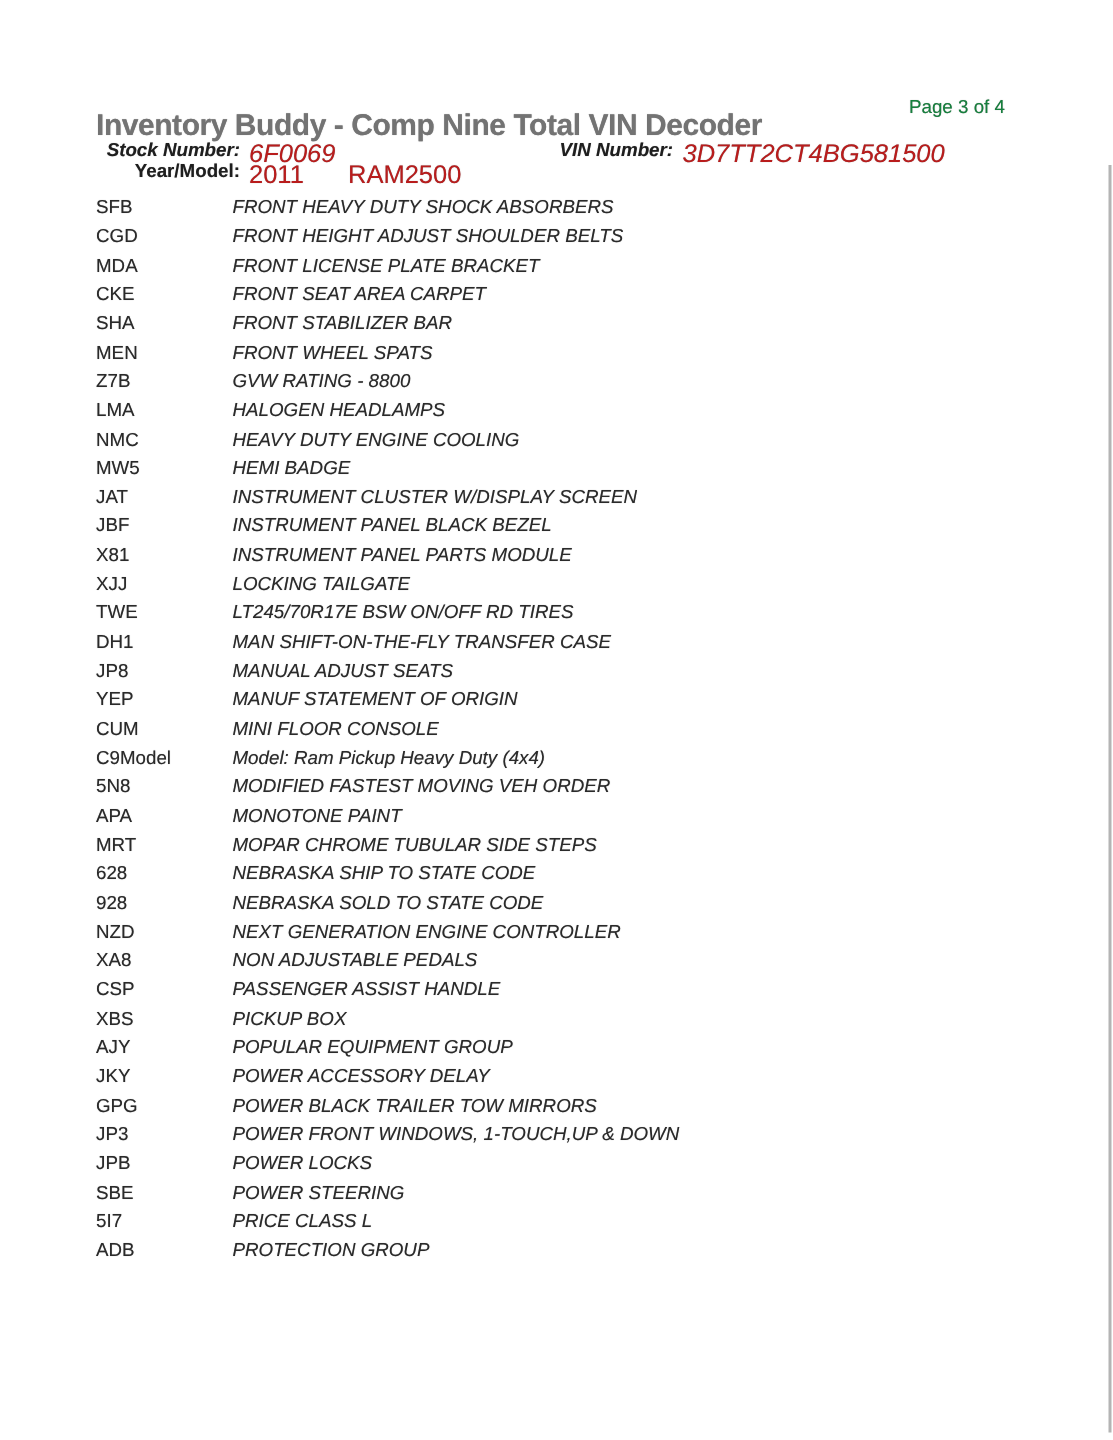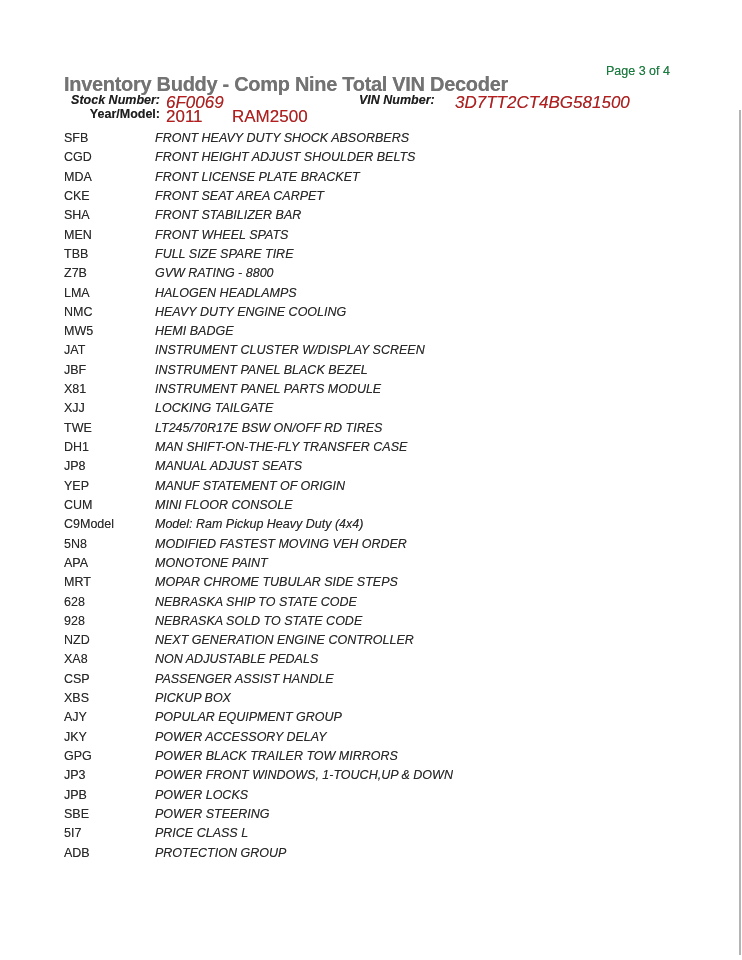--- a/index.html
+++ b/index.html
@@ -93,21 +93,21 @@
 <body>
 
 <h1 class="doc-title scan-text">Inventory Buddy - Comp Nine Total VIN Decoder</h1>
 
 <div class="page-num scan-text">Page 3 of 4</div>
 
 <div>
   <span class="meta-label label-right row-1 scan-text">Stock Number:</span>
   <span class="meta-value row-1 scan-text" style="left:166px;">6F0069</span>
 
-  <span class="meta-label row-1 scan-text" style="left:359px;">VIN Number:</span>
+  <span class="meta-label row-1 scan-text" style="left:373px;">VIN Number:</span>
   <span class="meta-value row-1 scan-text" style="left:455px;">3D7TT2CT4BG581500</span>
 
   <span class="meta-label label-right row-2 scan-text">Year/Model:</span>
   <span class="meta-value row-2 scan-text" style="left:166px;">2011</span>
   <span class="meta-value row-2 scan-text" style="left:232px;">RAM2500</span>
 </div>
 
 <div class="code-list" id="code-list">
   <div class="code-row">
     <span class="code scan-text">SFB</span>
@@ -132,24 +132,20 @@
   <div class="code-row">
     <span class="code scan-text">SHA</span>
     <span class="desc scan-text">FRONT STABILIZER BAR</span>
   </div>
 
   <div class="code-row">
     <span class="code scan-text">MEN</span>
     <span class="desc scan-text">FRONT WHEEL SPATS</span>
   </div>
 
-  <div class="code-row">
-    <span class="code scan-text">TBB</span>
-    <span class="desc scan-text">FULL SIZE SPARE TIRE</span>
-  </div>
 
   <div class="code-row">
     <span class="code scan-text">Z7B</span>
     <span class="desc scan-text">GVW RATING - 8800</span>
   </div>
 
   <div class="code-row">
     <span class="code scan-text">LMA</span>
     <span class="desc scan-text">HALOGEN HEADLAMPS</span>
   </div>

